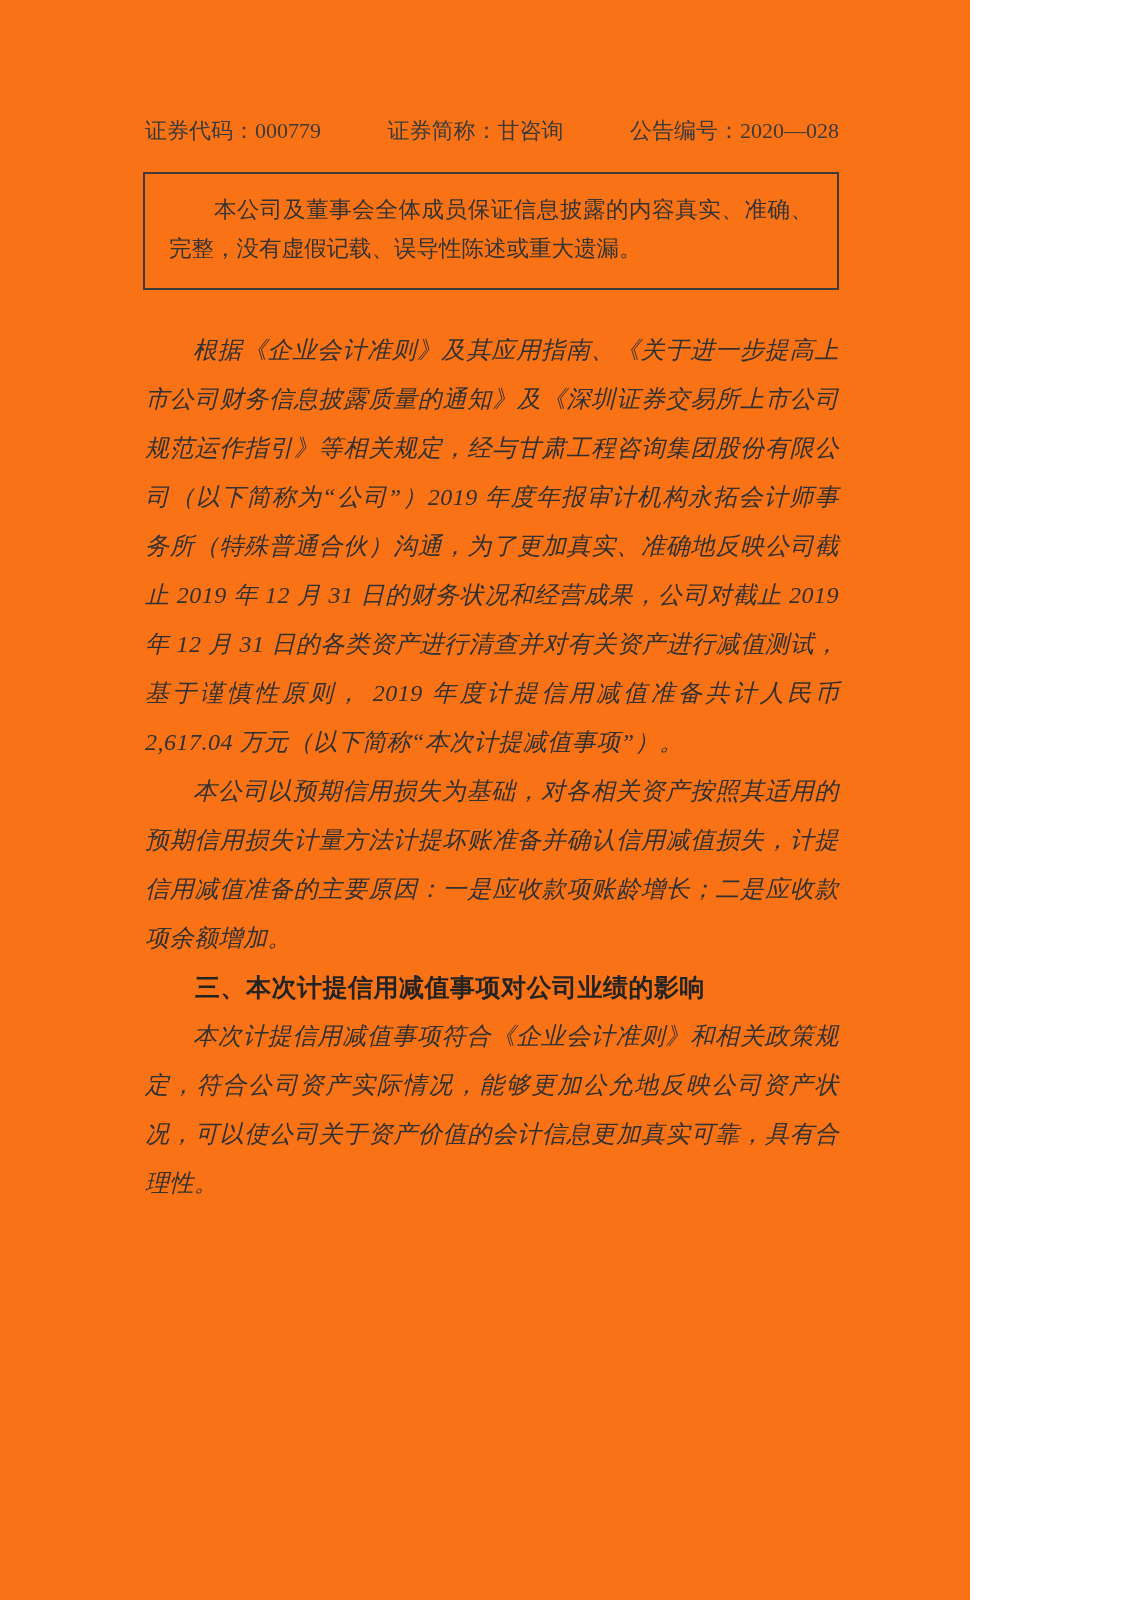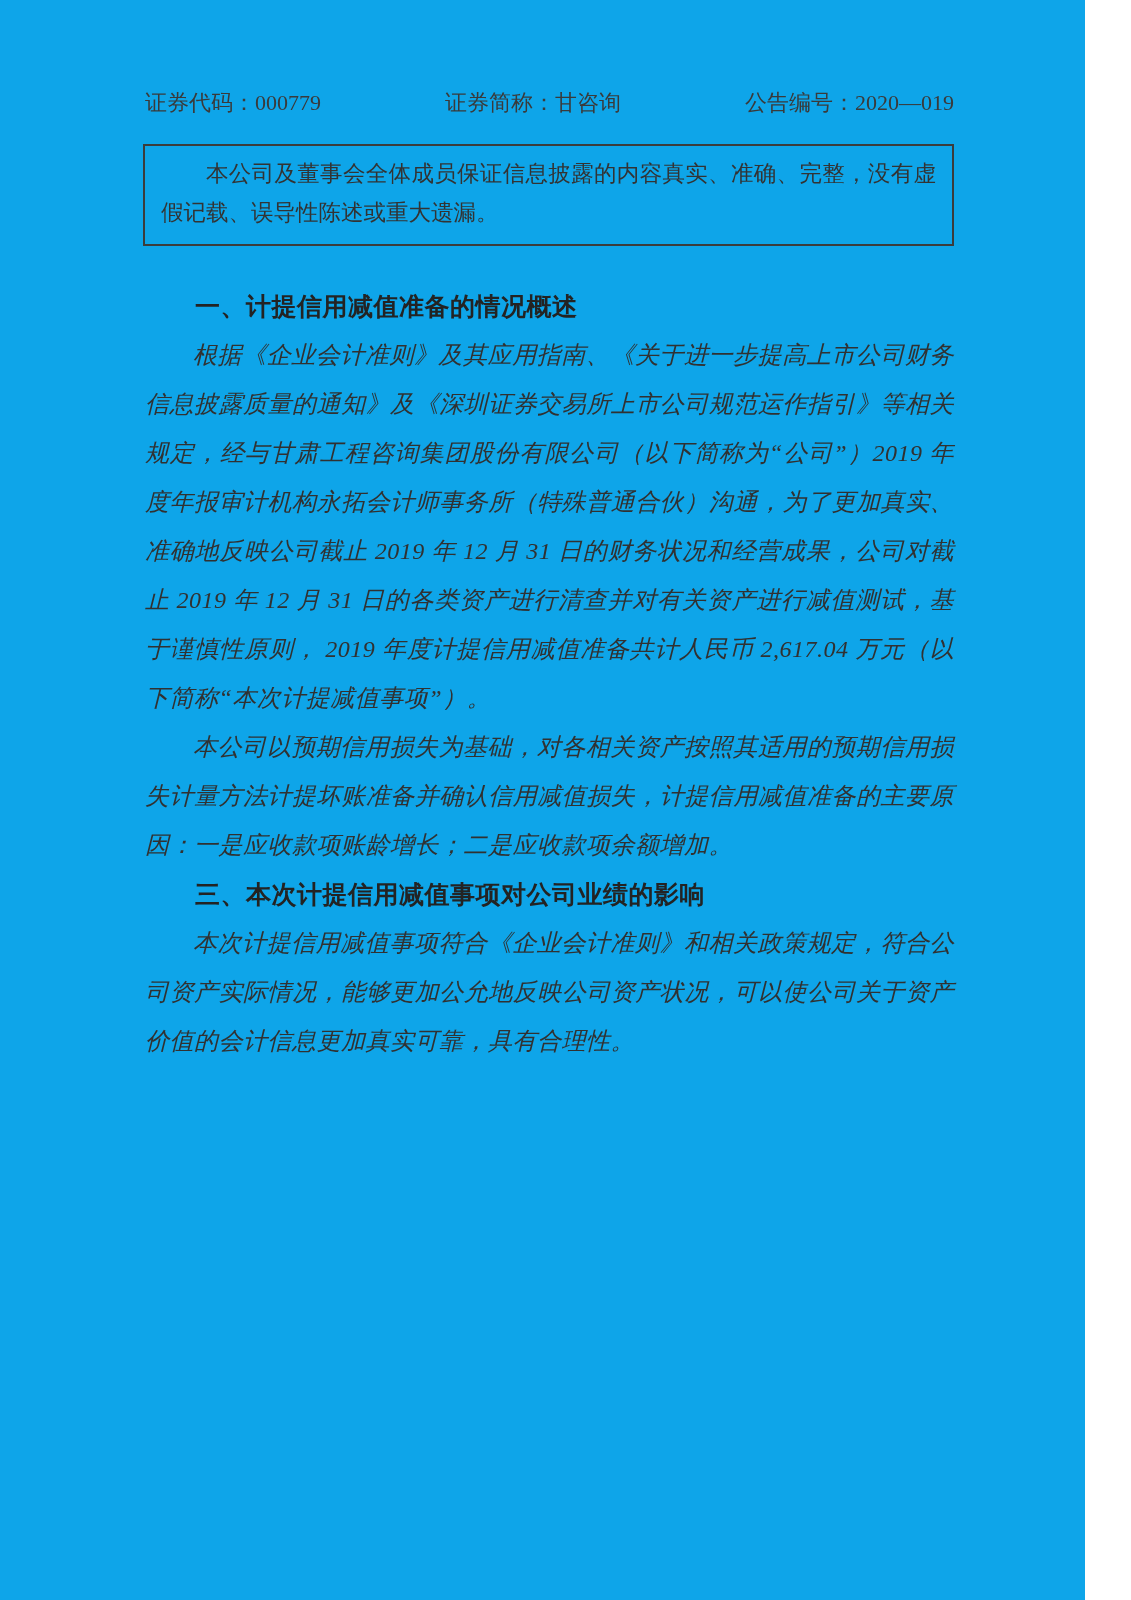--- a/index.html
+++ b/index.html
@@ -2,25 +2,25 @@
 <html><head>
 <meta charset="utf-8">
 <style>
   html, body {
     margin: 0;
     padding: 0;
     background: #ffffff;
   }
   .page {
     position: relative;
-    width: 1085px;
+    width: 970px;
     height: 1600px;
     box-sizing: border-box;
-    background: #0ea5e9;
-    padding: 88px 131px 0 145px;
+    background: #f97316;
+    padding: 116px 131px 0 145px;
     font-family: "Liberation Serif", "DejaVu Serif", serif;
     color: #2e2e2e;
     overflow: hidden;
   }
   .doc-header {
     display: flex;
     justify-content: space-between;
     align-items: baseline;
     font-size: 22px;
     line-height: 30px;
@@ -39,21 +39,21 @@
   .disclaimer-box {
     margin-top: 26px;
     margin-left: -2px;
     border: 2px solid #3c3c3c;
     padding: 8px 16px 12px 16px;
     font-size: 22.5px;
     line-height: 39px;
     color: #333333;
   }
   .disclaimer-box p {
-    margin: 0;
+    margin: 8px;
     text-indent: 2em;
     text-align: justify;
   }
   .doc-body {
     margin-top: 36px;
     font-size: 24px;
     line-height: 49px;
     color: #313131;
   }
   .section-heading {
@@ -75,31 +75,30 @@
   }
 </style>
 </head>
 <body>
 
 <div class="page">
 
   <div class="doc-header">
     <span>证券代码：000779</span>
     <span>证券简称：甘咨询</span>
-    <span>公告编号：2020—019</span>
+    <span>公告编号：2020—028</span>
   </div>
 
 
   <div class="disclaimer-box">
     <p>本公司及董事会全体成员保证信息披露的内容真实、准确、完整，没有虚假记载、误导性陈述或重大遗漏。</p>
   </div>
 
   <div class="doc-body">
 
-    <h2 class="section-heading">一、计提信用减值准备的情况概述</h2>
     <p class="body-para">根据《企业会计准则》及其应用指南、《关于进一步提高上市公司财务信息披露质量的通知》及《深圳证券交易所上市公司规范运作指引》等相关规定，经与甘肃工程咨询集团股份有限公司（以下简称为“公司”）2019 年度年报审计机构永拓会计师事务所（特殊普通合伙）沟通，为了更加真实、准确地反映公司截止 2019 年 12 月 31 日的财务状况和经营成果，公司对截止 2019 年 12 月 31 日的各类资产进行清查并对有关资产进行减值测试，基于谨慎性原则， 2019 年度计提信用减值准备共计人民币 2,617.04 万元（以下简称“本次计提减值事项”）。</p>
 
     <p class="body-para">本公司以预期信用损失为基础，对各相关资产按照其适用的预期信用损失计量方法计提坏账准备并确认信用减值损失，计提信用减值准备的主要原因：一是应收款项账龄增长；二是应收款项余额增加。</p>
 
     <h2 class="section-heading">三、本次计提信用减值事项对公司业绩的影响</h2>
     <p class="body-para">本次计提信用减值事项符合《企业会计准则》和相关政策规定，符合公司资产实际情况，能够更加公允地反映公司资产状况，可以使公司关于资产价值的会计信息更加真实可靠，具有合理性。</p>
 
   </div>
 
 </div>

